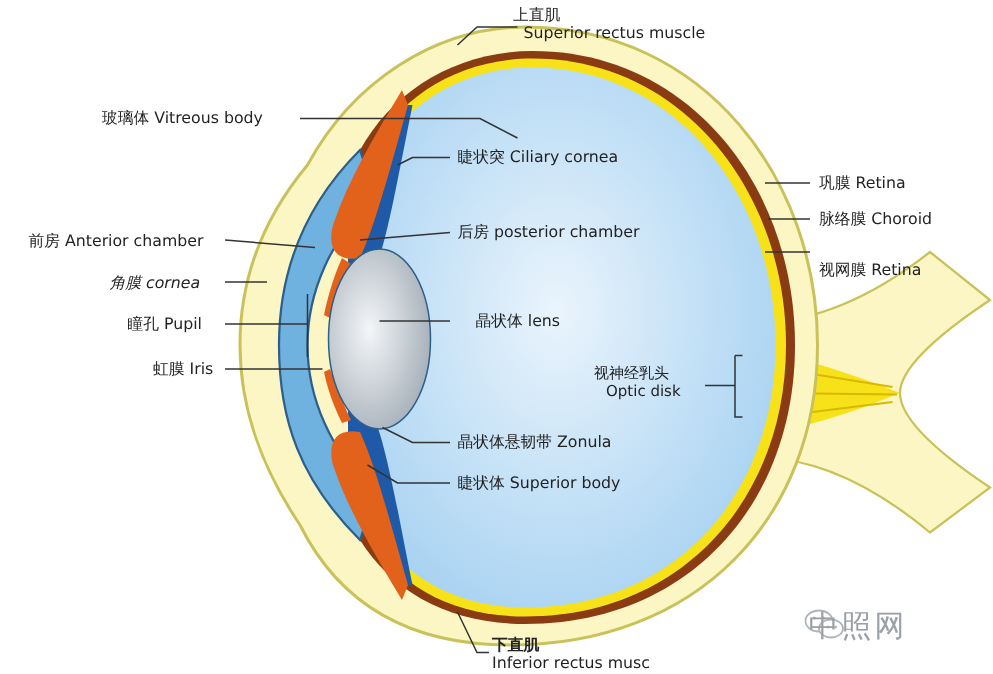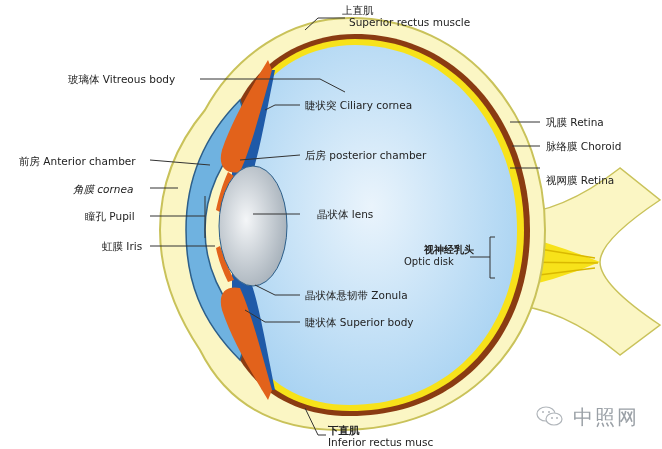--- a/index.html
+++ b/index.html
@@ -88,26 +88,26 @@
 <div class="lbl" style="left:19px;top:155px;">前房 Anterior chamber</div>
 <div class="lbl" style="left:73px;top:183px;font-style:italic;">角膜 cornea</div>
 <div class="lbl" style="left:85px;top:210px;">瞳孔 Pupil</div>
 <div class="lbl" style="left:305px;top:208px;margin-left:12px;">晶状体 lens</div>
 <div class="lbl" style="left:102px;top:240px;">虹膜 Iris</div>
 <div class="lbl" style="left:305px;top:289px;">晶状体悬韧带 Zonula</div>
 <div class="lbl" style="left:305px;top:316px;">睫状体 Superior body</div>
 <div class="lbl" style="left:546px;top:116px;">巩膜 Retina</div>
 <div class="lbl" style="left:546px;top:140px;">脉络膜 Choroid</div>
 <div class="lbl" style="left:546px;top:162px;margin-top:12px;">视网膜 Retina</div>
-<div class="lbl sm" style="left:424px;top:244px;font-weight:bold;">视神经乳头</div>
+<div class="lbl sm" style="left:396px;top:244px;">视神经乳头</div>
 <div class="lbl sm" style="left:404px;top:256px;">Optic disk</div>
 <div class="lbl" style="left:328px;top:424px;font-weight:bold;">下直肌</div>
 <div class="lbl" style="left:328px;top:436px;">Inferior rectus musc</div>
 
 <svg class="wm-icon" style="left:535px;top:404px;" width="30" height="24" viewBox="0 0 30 24">
   <ellipse cx="11" cy="10" rx="9" ry="7" fill="none" stroke="#b0b5ba" stroke-width="1.2"></ellipse>
   <ellipse cx="19" cy="15" rx="8" ry="6" fill="#fff" stroke="#b0b5ba" stroke-width="1.2"></ellipse>
   <circle cx="8" cy="8" r="1" fill="#b0b5ba"></circle>
     <circle cx="14" cy="8" r="1" fill="#b0b5ba"></circle>
   <circle cx="17" cy="14" r="1" fill="#b0b5ba"></circle>
     <circle cx="22" cy="14" r="1" fill="#b0b5ba"></circle>
 </svg>
-<div class="wm" style="left:573px;top:404px;">中照网</div>
+<div class="wm" style="left:539px;top:404px;">中照网</div>
 
 </body></html>

